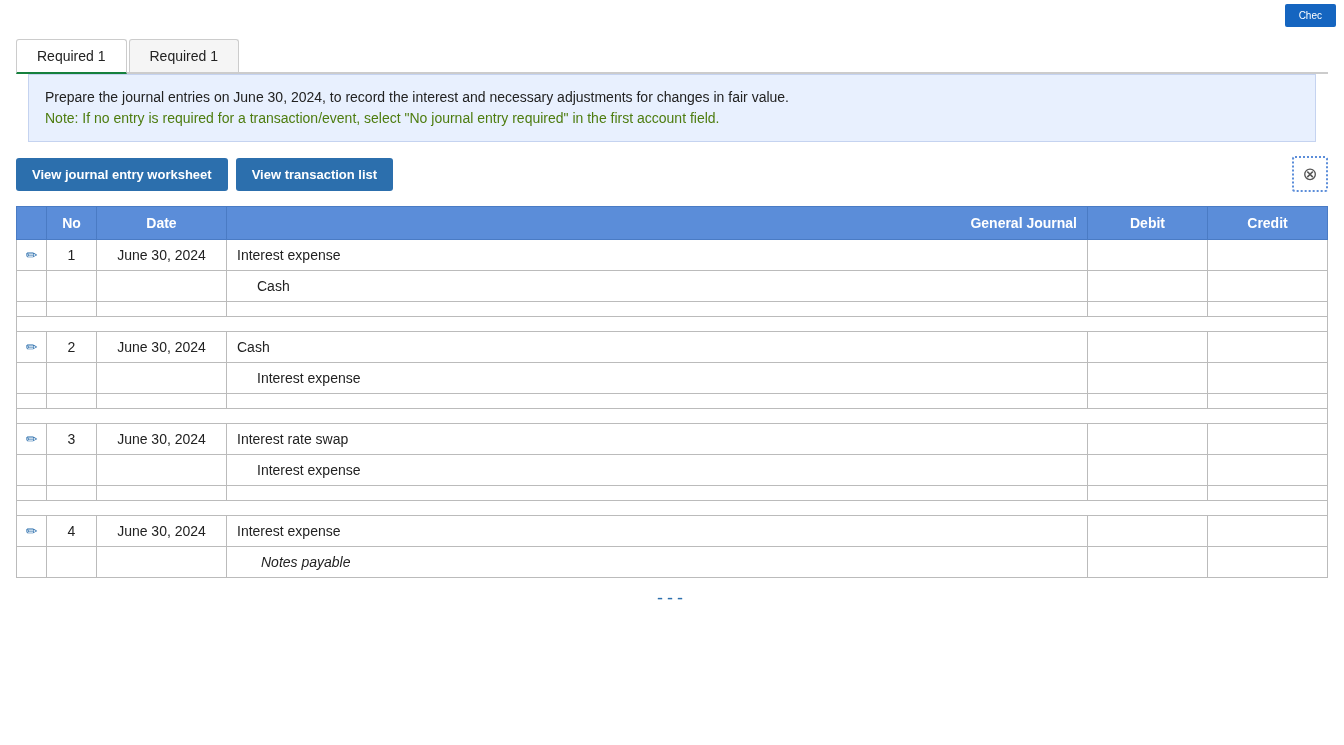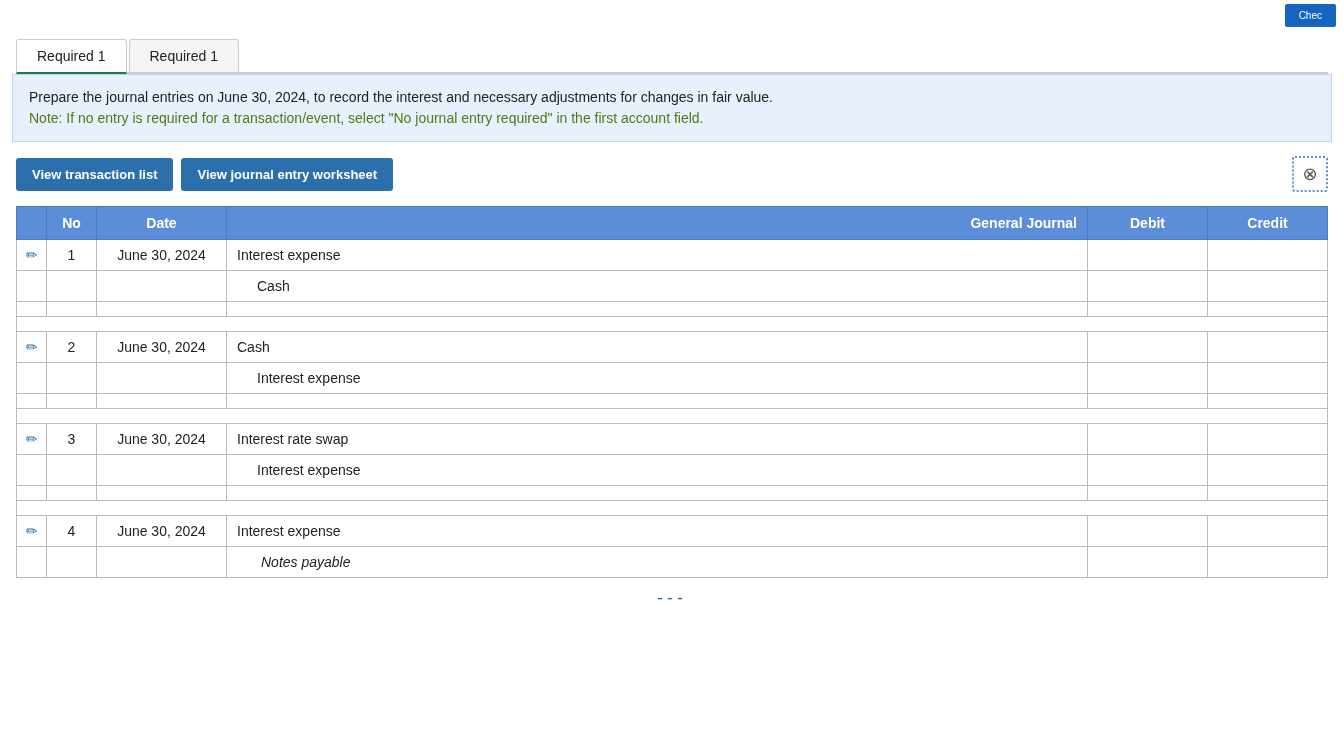--- a/index.html
+++ b/index.html
@@ -47,21 +47,21 @@
     .tab.active {
       background: #fff;
       border-bottom: 2px solid #15803d;
       margin-bottom: -2px;
       font-weight: normal;
     }
 
     .instruction-box {
       background: #e8f0fe;
       border: 1px solid #c5d3f0;
-      margin: 0 12px;
+      margin: 0 28px;
       padding: 12px 16px;
       line-height: 1.5;
     }
 
     .instruction-note {
       color: #4d7c0f;
     }
 
     .toolbar {
       display: flex;
@@ -167,22 +167,22 @@
   <div class="tab active">Required 1</div>
   <div class="tab">Required 1</div>
 </div>
 
 <div class="instruction-box">
   <span>Prepare the journal entries on June 30, 2024, to record the interest and necessary adjustments for changes in fair value.</span><br>
   <span class="instruction-note">Note: If no entry is required for a transaction/event, select "No journal entry required" in the first account field.</span>
 </div>
 
 <div class="toolbar">
+  <button class="btn-blue">View journal entry worksheet</button>
   <button class="btn-blue">View transaction list</button>
-  <button class="btn-blue">View journal entry worksheet</button>
   <div class="close-dotted">
     <span>⊗</span>
   </div>
 </div>
 
 <table class="journal-table">
   <thead>
     <tr>
       <th style="width:30px; background:#5b8dd9; border:1px solid #4a7bc4;"></th>
       <th>No</th>

